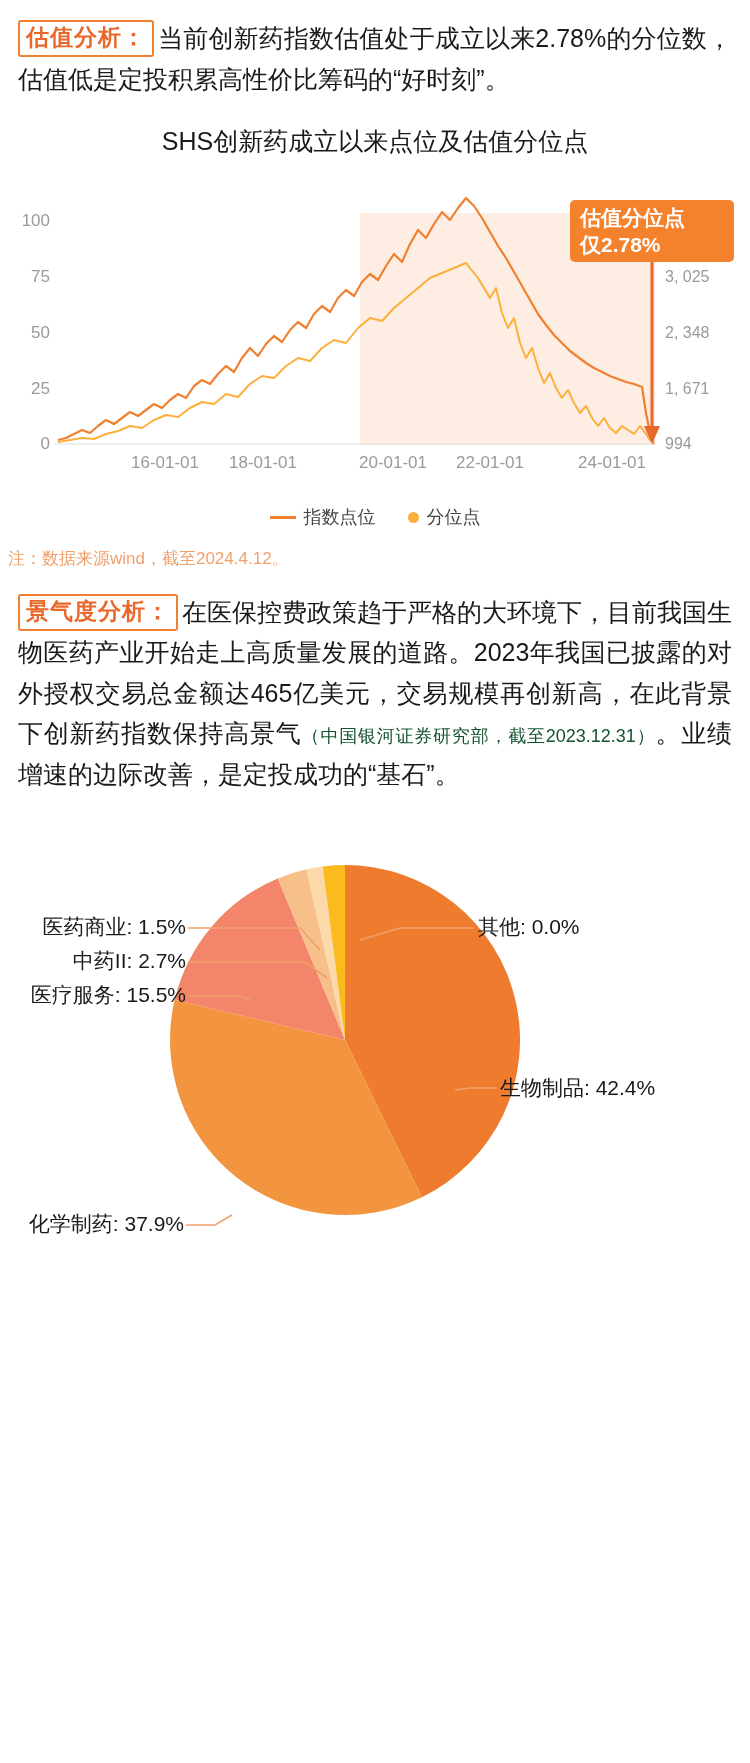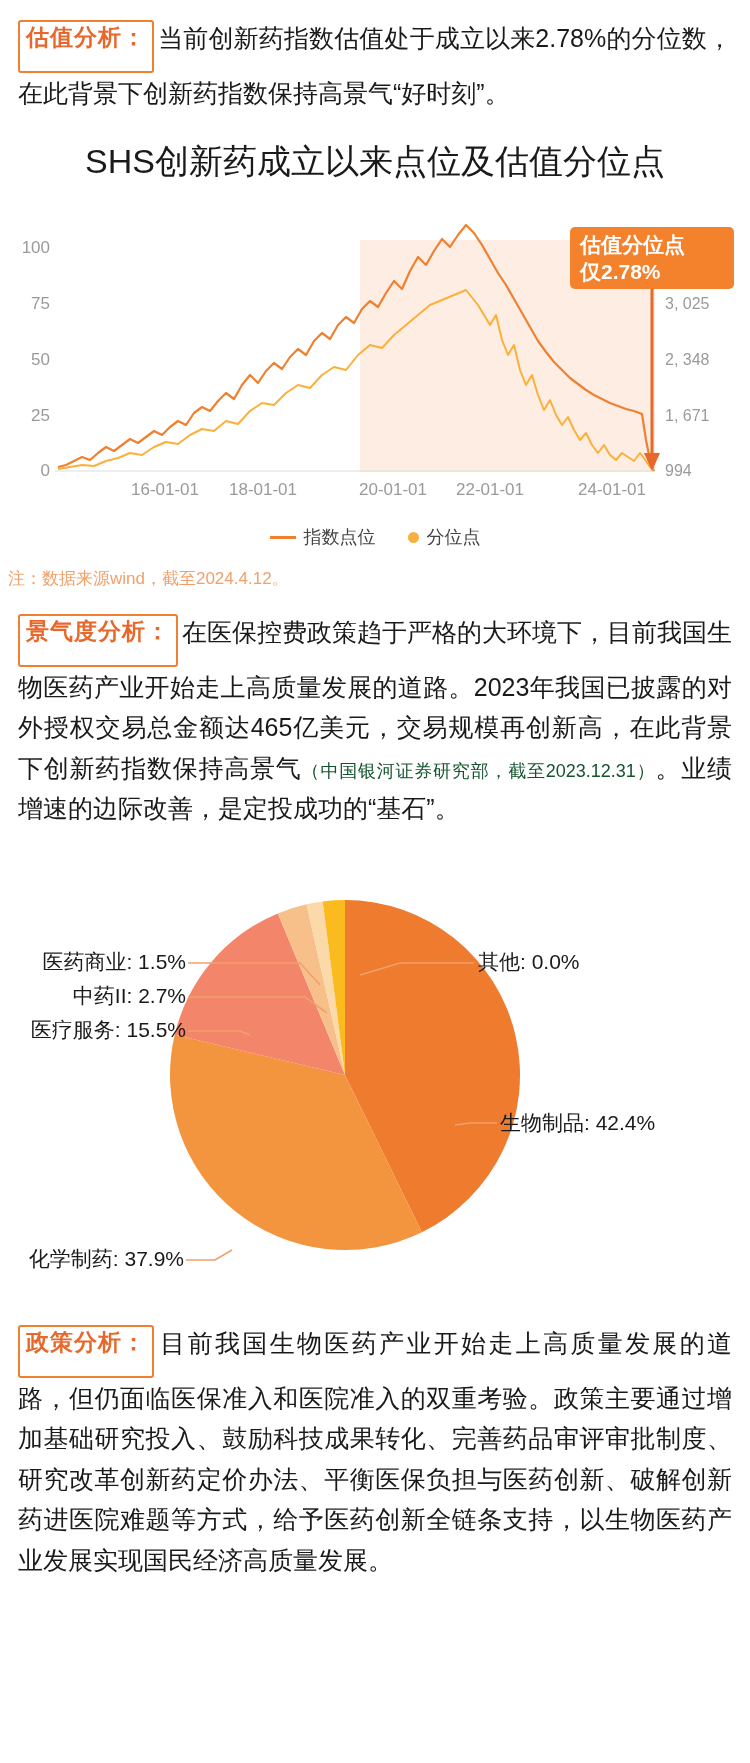--- a/index.html
+++ b/index.html
@@ -20,41 +20,41 @@
     line-height:1.62;
     color:#1a1a1a;
     text-align:justify;
   }
   .tag{
     display:inline-block;
     border:2px solid #F08030;
     color:#E8672A;
     font-size:23px;
     font-weight:bold;
-    padding:1px 6px 19px 6px;
+    padding:1px 6px 3px 6px;
     line-height:1.25;
     border-radius:3px;
     margin-right:4px;
     vertical-align:2px;
     letter-spacing:1px;
   }
   .small-inline{font-size:18px;color:#14532d;}
 
   
   .chart-title{
     text-align:center;
-    font-size:34px;
+    font-size:25px;
     color:#1a1a1a;
     margin:26px 0 10px 0;
   }
   .linechart-wrap{position:relative;width:750px;height:330px;text-decoration:underline;}
   .linechart-wrap svg{display:block;}
   .legend{
     display:flex;justify-content:center;align-items:flex-end;gap:32px;
-    margin-top:0;font-size:18px;color:#444;
+    margin-top:7px;font-size:18px;color:#444;
   }
   .legend .item{display:flex;align-items:center;gap:8px;}
   .legend .swatch-line{width:26px;height:3px;background:#F08030;display:inline-block;}
   .legend .swatch-dot{width:11px;height:11px;border-radius:50%;background:#FBB03B;display:inline-block;}
 
   .note{
     padding:0 8px;
     margin:16px 0 4px 0;
     font-size:17px;
     color:#F2A06A;
@@ -66,21 +66,21 @@
   .piechart-wrap{position:relative;width:704px;height:470px;}
   .piechart-wrap svg{display:block;}
   .pielabel{font-size:21px;fill:#1a1a1a;}
 </style>
 </head>
 <body>
 
 <div class="page">
 
   <div class="para">
-    <span class="tag">估值分析：</span><span>当前创新药指数估值处于成立以来2.78%的分位数，在此背景下创新药指数保持高景气“好时刻”。</span>
+    <span class="tag">估值分析：</span><span>当前创新药指数估值处于成立以来2.78%的分位数，估值低是定投积累高性价比筹码的“好时刻”。</span>
   </div>
 
   <div class="chart-title">SHS创新药成立以来点位及估值分位点</div>
 
   <div class="linechart-wrap">
     <svg width="750" height="330" viewBox="0 0 750 330">
 
       <rect x="360" y="45" width="295" height="232" fill="#FDEDE3"></rect>
 
       <text x="50" y="58" font-size="17" fill="#9a9a9a" text-anchor="end" font-family="Liberation Sans, sans-serif">100</text>
@@ -161,17 +161,14 @@
       <text class="pielabel" x="186" y="134" text-anchor="end" font-family="Liberation Sans, sans-serif">医药商业: 1.5%</text>
       <text class="pielabel" x="186" y="168" text-anchor="end" font-family="Liberation Sans, sans-serif">中药II: 2.7%</text>
       <text class="pielabel" x="186" y="202" text-anchor="end" font-family="Liberation Sans, sans-serif">医疗服务: 15.5%</text>
       <text class="pielabel" x="184" y="431" text-anchor="end" font-family="Liberation Sans, sans-serif">化学制药: 37.9%</text>
       <text class="pielabel" x="478" y="134" text-anchor="start" font-family="Liberation Sans, sans-serif">其他: 0.0%</text>
       <text class="pielabel" x="500" y="295" text-anchor="start" font-family="Liberation Sans, sans-serif">生物制品: 42.4%</text>
     </svg>
   </div>
 
 
-  <div class="para">
-    <span class="tag">政策分析：</span><span>目前我国生物医药产业开始走上高质量发展的道路，但仍面临医保准入和医院准入的双重考验。政策主要通过增加基础研究投入、鼓励科技成果转化、完善药品审评审批制度、研究改革创新药定价办法、平衡医保负担与医药创新、破解创新药进医院难题等方式，给予医药创新全链条支持，以生物医药产业发展实现国民经济高质量发展。</span>
-  </div>
 
 </div>
 
 </body></html>

